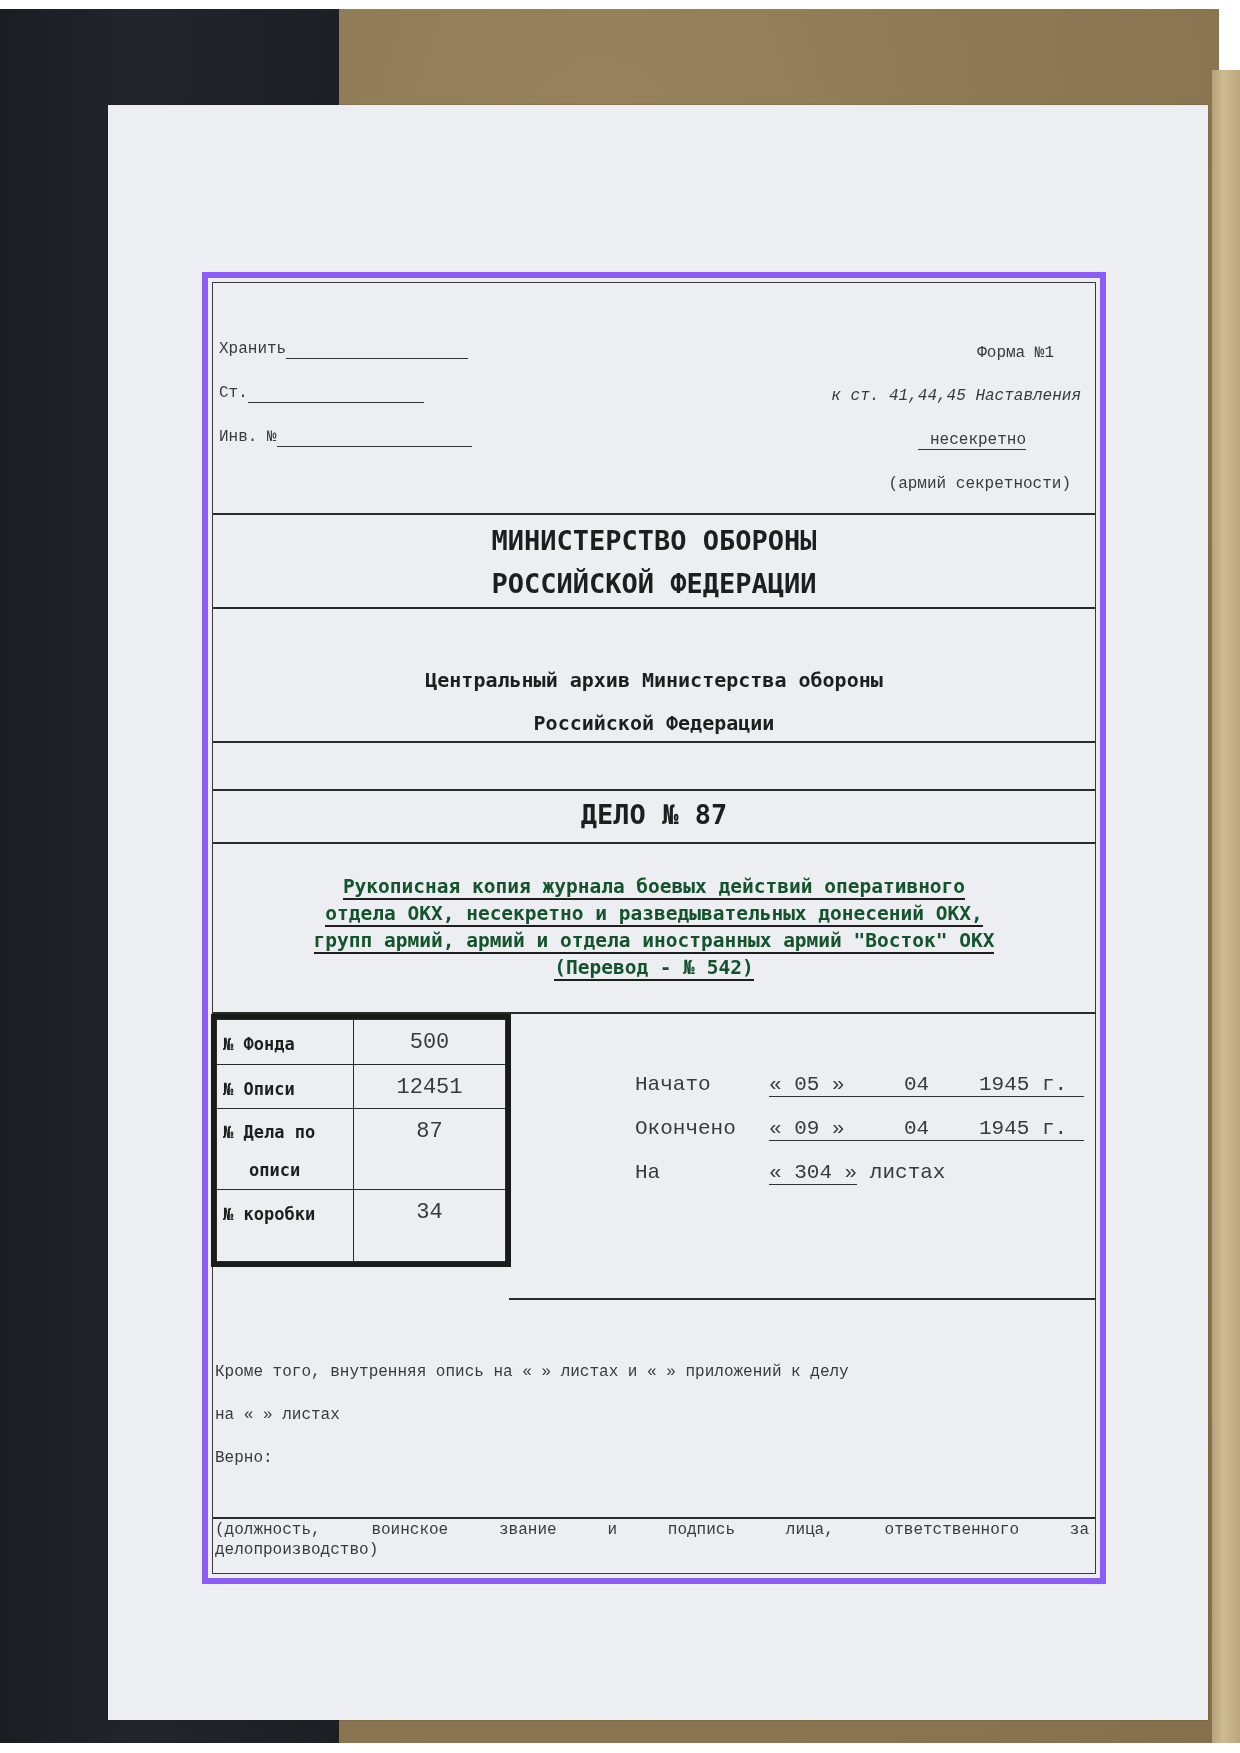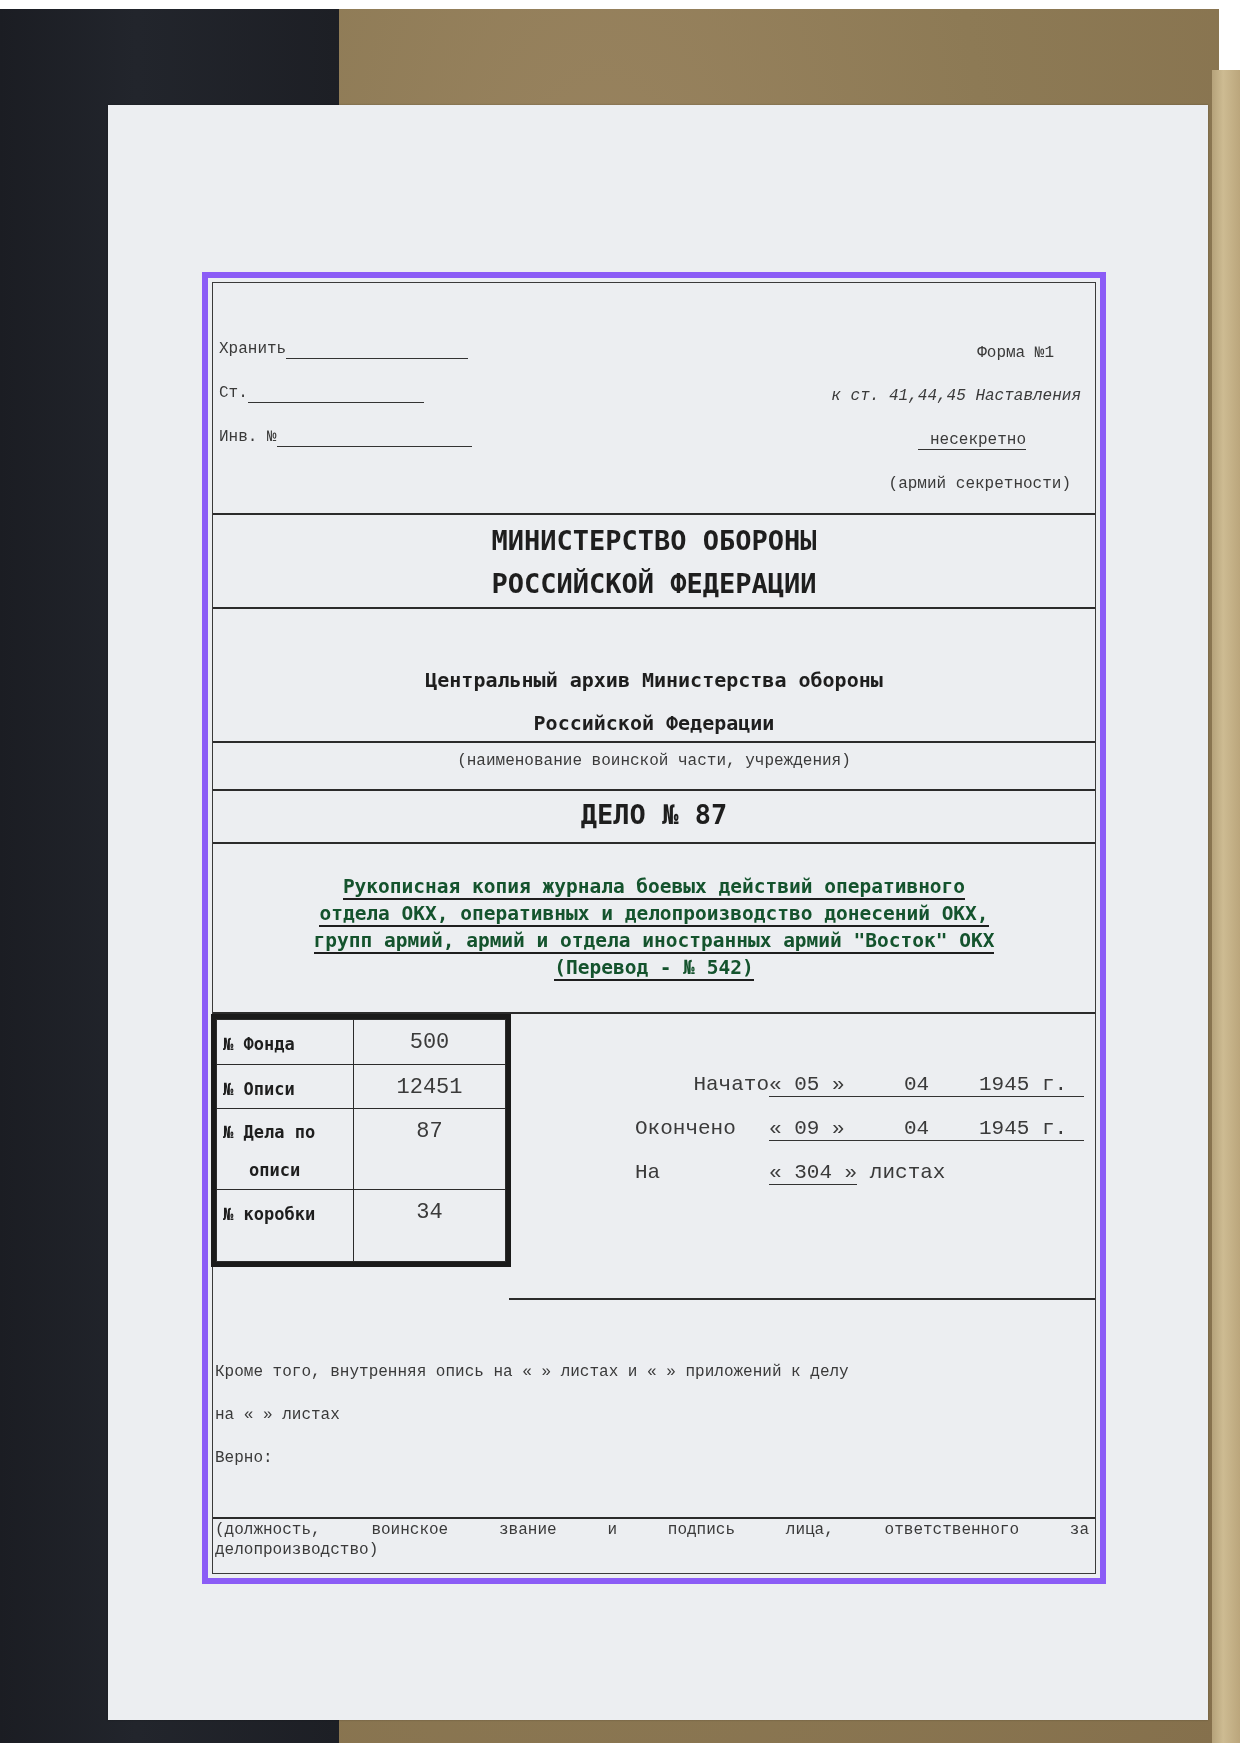--- a/index.html
+++ b/index.html
@@ -88,29 +88,28 @@
 
       <div class="abs heading center" style="top:242px; font-size:27px;">МИНИСТЕРСТВО ОБОРОНЫ</div>
       <div class="abs heading center" style="top:285px; font-size:27px;">РОССИЙСКОЙ ФЕДЕРАЦИИ</div>
 
       <div class="hline" style="top:324px;"></div>
 
       <div class="abs heading center" style="top:385px; font-size:20px;">Центральный архив Министерства обороны</div>
       <div class="abs heading center" style="top:428px; font-size:20px;">Российской Федерации</div>
 
       <div class="hline" style="top:458px;"></div>
-      <div class="abs small center" style="top:469px;">(наименование воинской части, учреждения)</div>
       <div class="hline" style="top:506px;"></div>
 
       <div class="abs heading center" style="top:516px; font-size:27px;">ДЕЛО № 87</div>
       <div class="hline" style="top:559px;"></div>
 
       <div class="abs desc center" style="top:590px;">
         <div><span>Рукописная копия журнала боевых действий оперативного</span></div>
-        <div><span>отдела ОКХ, оперативных и делопроизводство донесений ОКХ,</span></div>
+        <div><span>отдела ОКХ, несекретно и разведывательных донесений ОКХ,</span></div>
         <div><span>групп армий, армий и отдела иностранных армий "Восток" ОКХ</span></div>
         <div><span>(Перевод - № 542)</span></div>
       </div>
 
       <div class="hline" style="top:729px;"></div>
 
       <div class="infobox">
         <table>
           <tbody>
               <tr style="height:45px;">
@@ -130,21 +129,21 @@
           </tr>
           <tr>
             <td class="lbl">№ коробки</td>
             <td class="val">34</td>
           </tr>
         </tbody>
           </table>
       </div>
 
       <div class="abs dates" style="left:422px; top:790px;">
-        <span style="display:inline-block; width:134px;text-align:right;">Начато</span><span class="u" style="display:inline-block; width:315px;"><span style="display:inline-block; width:135px;">« 05 »</span><span style="display:inline-block; width:75px;">04</span><span>1945 г.</span></span>
+        <span style="display:inline-block; width:134px;">Начато</span><span class="u" style="display:inline-block; width:315px;"><span style="display:inline-block; width:135px;">« 05 »</span><span style="display:inline-block; width:75px;">04</span><span>1945 г.</span></span>
       </div>
       <div class="abs dates" style="left:422px; top:834px;">
         <span style="display:inline-block; width:134px;">Окончено</span><span class="u" style="display:inline-block; width:315px;"><span style="display:inline-block; width:135px;">« 09 »</span><span style="display:inline-block; width:75px;">04</span><span>1945 г.</span></span>
       </div>
       <div class="abs dates" style="left:422px; top:878px;">
         <span style="display:inline-block; width:134px;">На</span><span class="u">« 304 »</span>&nbsp;<span>листах</span>
       </div>
 
       <div class="hline" style="top:1015px; left:296px;"></div>
 

